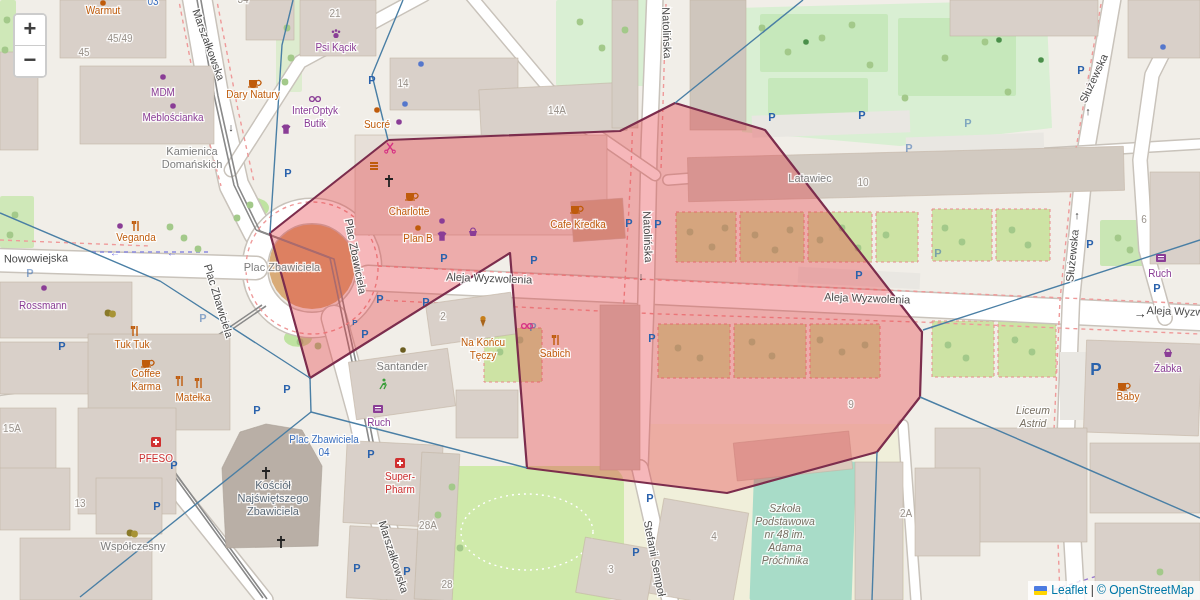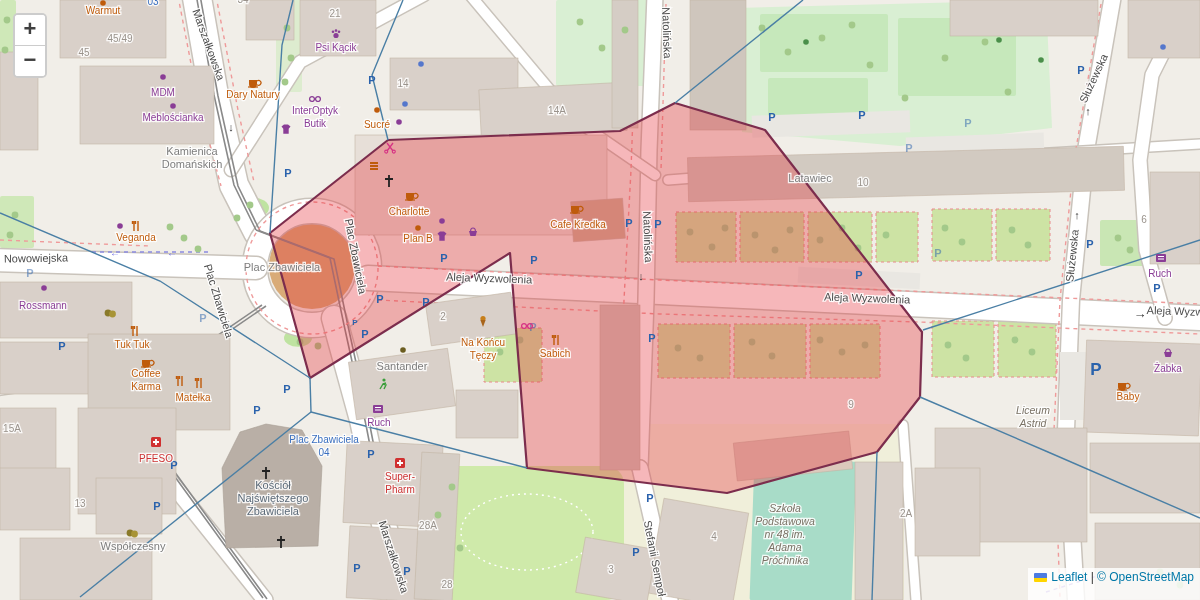--- a/index.html
+++ b/index.html
@@ -20,21 +20,21 @@
   .num{fill:#9a938c;font-size:10px;}
   .pkg{fill:#2a62ac;font-weight:bold;stroke-width:0;}
   .arw{fill:#333;font-weight:bold;stroke-width:0;}
   .carw{fill:#6a6ae0;font-weight:bold;stroke-width:0;}
   
   .zoomctl{position:absolute;left:13px;top:13px;width:30px;border:2px solid rgba(0,0,0,.2);
            border-radius:5px;background:#fff;overflow:hidden;box-shadow:none;}
   .zoomctl a{display:block;width:30px;height:30px;line-height:28px;text-align:center;
              font-size:22px;font-weight:bold;color:#404040;text-decoration:none;background:#fff;}
   .zoomctl a:first-child{border-bottom:1px solid #ccc;}
-  .attr{position:absolute;right:0;bottom:0;height:32px;line-height:19px;background:rgba(255,255,255,.82);
+  .attr{position:absolute;right:0;bottom:0;height:19px;line-height:19px;background:rgba(255,255,255,.82);
         padding:0 6px 0 6px;font-size:12px;color:#333;white-space:nowrap;}
   .attr a{color:#0078A8;text-decoration:none;}
   .flag{display:inline-block;width:13px;height:9px;margin-right:4px;vertical-align:-1px;
         background:linear-gradient(#4C7BE1 0 50%,#FFD500 50% 100%);border-radius:1px;}
 </style>
 </head>
 <body>
 
 <div id="stage">
   <svg id="mapsvg" width="1200" height="600" viewBox="0 0 1200 600">

